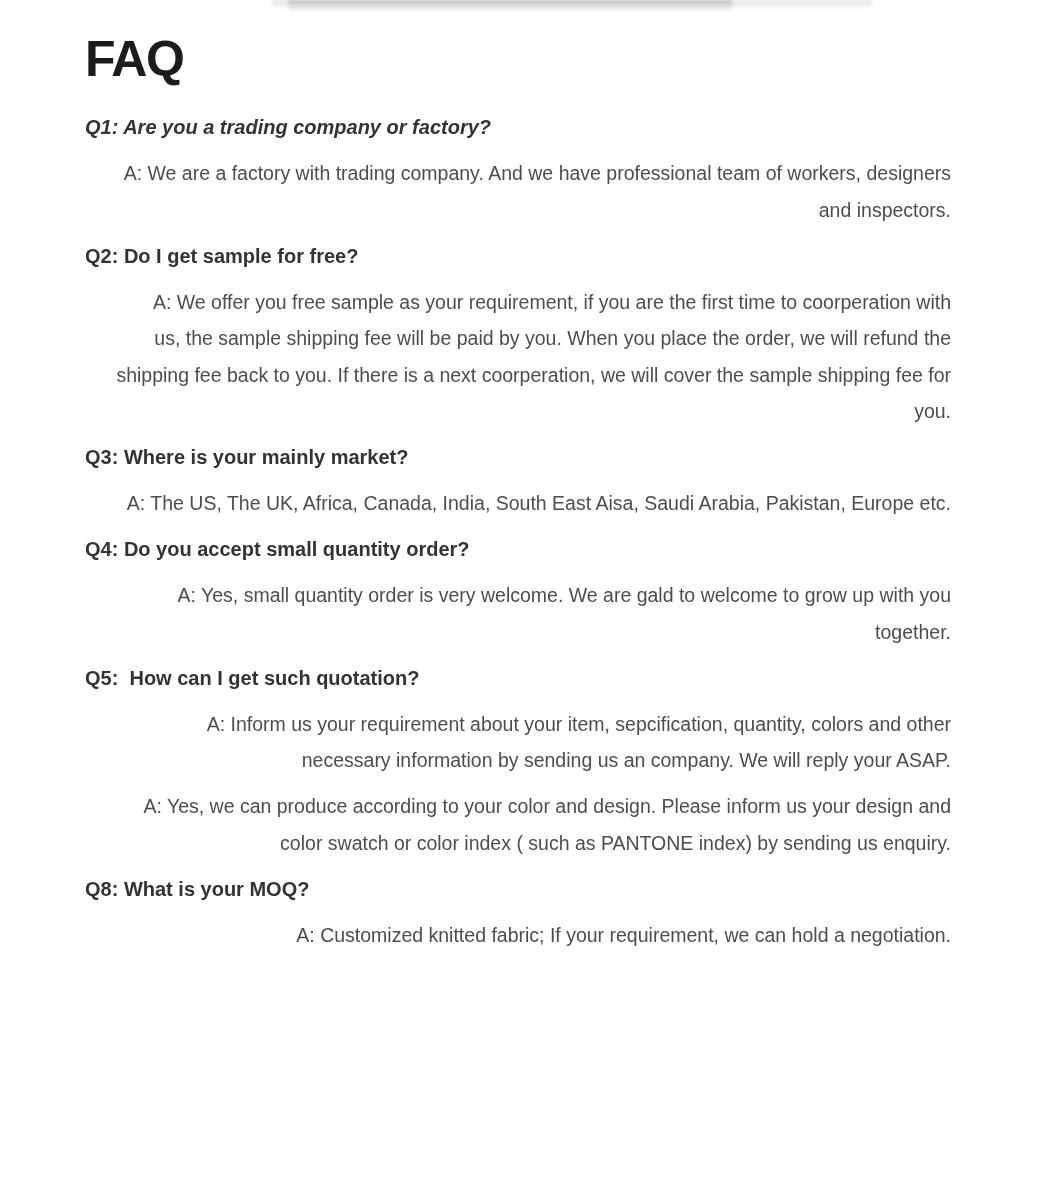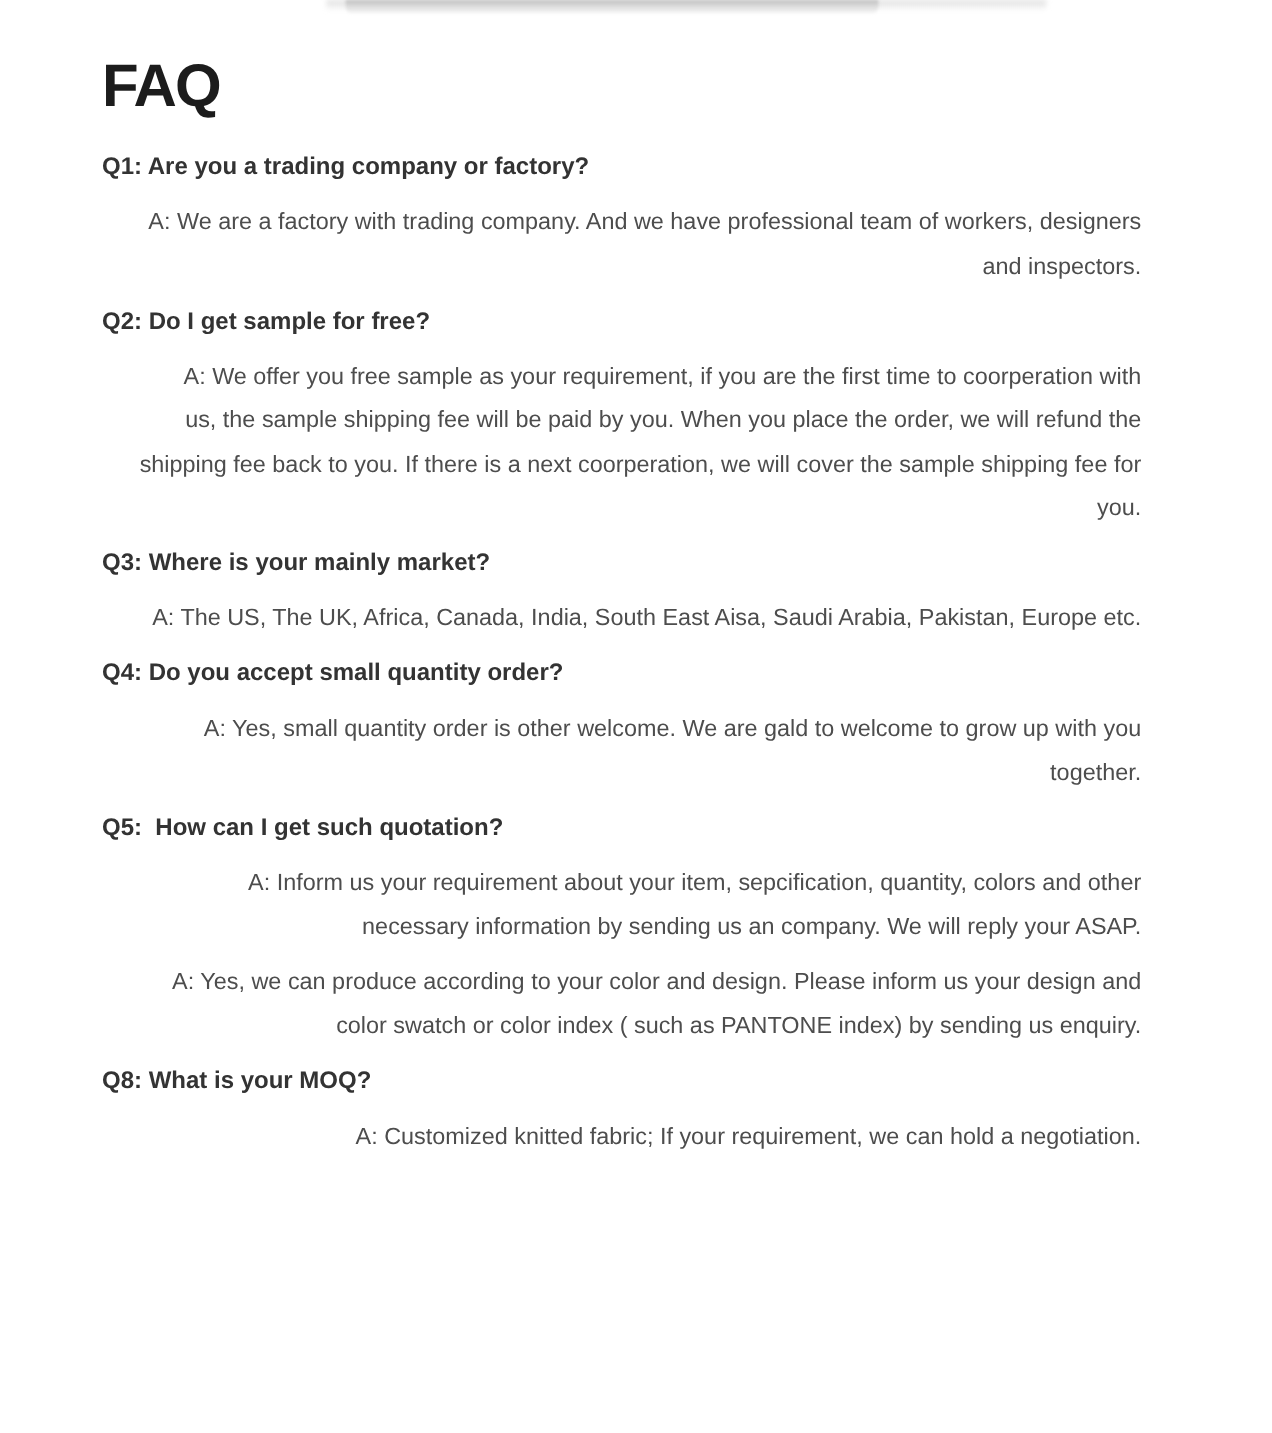--- a/index.html
+++ b/index.html
@@ -28,41 +28,42 @@
     top: 0; left: 288px;
     width: 444px; height: 12px;
     background: linear-gradient(to bottom, #bfbfbf 0%, #e2e2e2 55%, rgba(255,255,255,0) 100%);
     border-radius: 0 0 7px 7px;
     filter: blur(1.5px);
     pointer-events: none;
   }
   .content {
     position: absolute;
     left: 85px;
-    top: 12px;
+    top: 0;
     width: 866px;
   }
   .page-title {
     font-size: 50px;
     line-height: 50px;
     font-weight: 700;
     letter-spacing: -1.5px;
     color: #1c1c1c;
     margin: 34px 0 0 0;
   }
   .qa .question {
     font-size: 20px;
     font-weight: 700;
     color: #333333;
     line-height: 36.5px;
     margin: 9.5px 0 0 0;
     white-space: pre-wrap;
   }
   .qa:first-of-type .question {
     margin-top: 25px;
+    font-style: italic;
   }
   .qa .answer {
     font-size: 19.5px;
     font-weight: 400;
     color: #4d4d4d;
     line-height: 36.5px;
     margin: 9.5px 0 0 0;
     text-indent: 38px;
     text-align: right;
   }
@@ -86,21 +87,21 @@
     <p class="answer">A: We offer you free sample as your requirement, if you are the first time to coorperation with us, the sample shipping fee will be paid by you. When you place the order, we will refund the shipping fee back to you. If there is a next coorperation, we will cover the sample shipping fee for you.</p>
   </section>
 
   <section class="qa">
     <p class="question">Q3: Where is your mainly market?</p>
     <p class="answer">A: The US, The UK, Africa, Canada, India, South East Aisa, Saudi Arabia, Pakistan, Europe etc.</p>
   </section>
 
   <section class="qa">
     <p class="question">Q4: Do you accept small quantity order?</p>
-    <p class="answer">A: Yes, small quantity order is other welcome. We are gald to welcome to grow up with you together.</p>
+    <p class="answer">A: Yes, small quantity order is very welcome. We are gald to welcome to grow up with you together.</p>
   </section>
 
   <section class="qa">
     <p class="question">Q5:  How can I get such quotation?</p>
     <p class="answer">A: Inform us your requirement about your item, sepcification, quantity, colors and other necessary information by sending us an company. We will reply your ASAP.</p>
   </section>
 
 
   <section class="qa">
     <p class="answer">A: Yes, we can produce according to your color and design. Please inform us your design and color swatch or color index ( such as PANTONE index) by sending us enquiry.</p>

